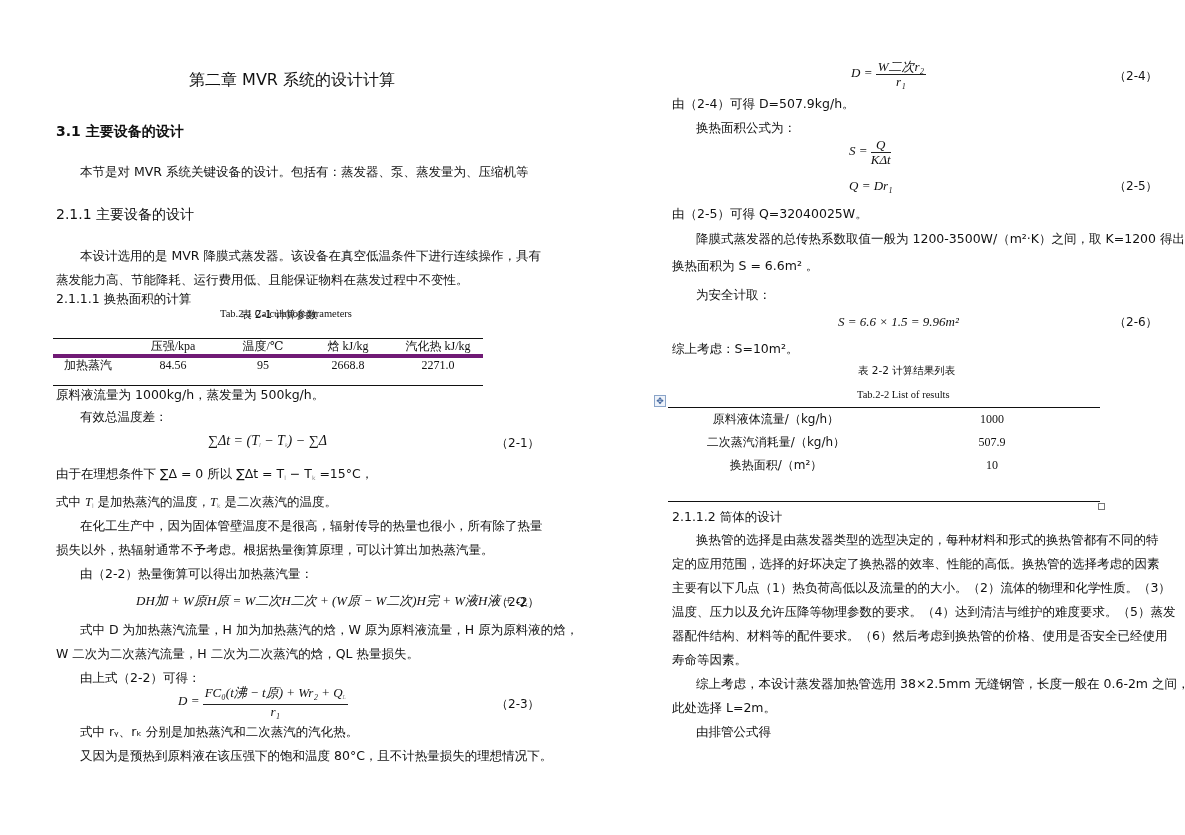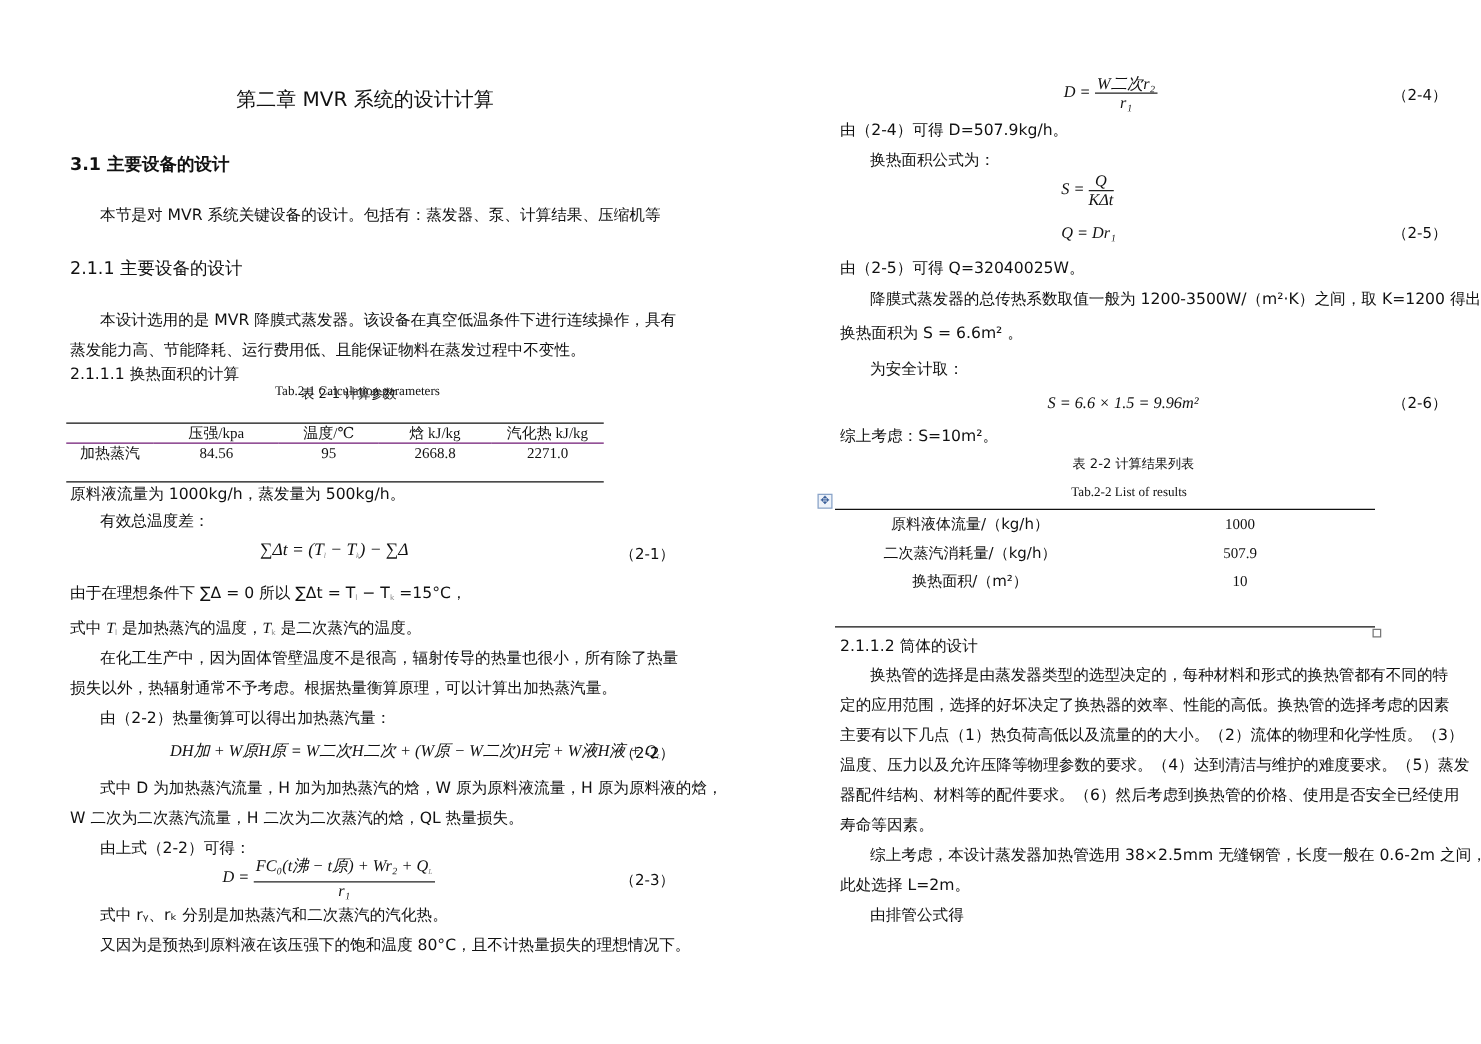--- a/index.html
+++ b/index.html
@@ -27,21 +27,21 @@
   table.t2 td, table.t2 th { font-weight: normal; text-align: center; height: 23px; line-height: 23px; padding: 0; }
   .move-handle { position: absolute; width: 10px; height: 10px; border: 1px solid #8aa4c8; background: #eef3fa; color: #3a5f9a; font-size: 9px; line-height: 10px; text-align: center; }
   .resize-handle { position: absolute; width: 5px; height: 5px; border: 1px solid #777; background: #fff; }
 </style>
 </head>
 <body>
 
 <div>
   <div class="abs chapter" style="left:189px; top:70px;">第二章  MVR 系统的设计计算</div>
   <div class="abs h2" style="left:56px; top:123px;">3.1  主要设备的设计</div>
-  <div class="abs" style="left:80px; top:164px;">本节是对 MVR 系统关键设备的设计。包括有：蒸发器、泵、计算结果、压缩机等</div>
+  <div class="abs" style="left:80px; top:164px;">本节是对 MVR 系统关键设备的设计。包括有：蒸发器、泵、蒸发量为、压缩机等</div>
   <div class="abs h3" style="left:56px; top:206px;">2.1.1 主要设备的设计</div>
   <div class="abs" style="left:80px; top:248px;">本设计选用的是 MVR 降膜式蒸发器。该设备在真空低温条件下进行连续操作，具有</div>
   <div class="abs" style="left:56px; top:272px;">蒸发能力高、节能降耗、运行费用低、且能保证物料在蒸发过程中不变性。</div>
   <div class="abs" style="left:56px; top:291px;">2.1.1.1  换热面积的计算</div>
 
   <div class="abs cap" style="left:241px; top:308px;">表 2-1 计算参数</div>
   <div class="abs cap serif" style="left:220px; top:308px;">Tab.2-1 Calculation parameters</div>
   <div class="hline" style="left:53px; top:338px; width:430px;"></div>
   <table class="t1 serif" style="left:53px; top:339px; width:430px;">
     <colgroup>
@@ -52,21 +52,21 @@
         <col style="width:90px">
       </colgroup>
     <tbody>
         <tr>
       <th></th>
       <th>压强/kpa</th>
       <th>温度/℃</th>
       <th>焓 kJ/kg</th>
       <th>汽化热 kJ/kg</th>
     </tr>
-    <tr style="border-top:1px solid #701a75;">
+    <tr style="border-top:4px solid #701a75;">
       <td>加热蒸汽</td>
       <td>84.56</td>
       <td>95</td>
       <td>2668.8</td>
       <td>2271.0</td>
     </tr>
   </tbody>
     </table>
   <div class="hline" style="left:53px; top:385px; width:430px;"></div>
 

